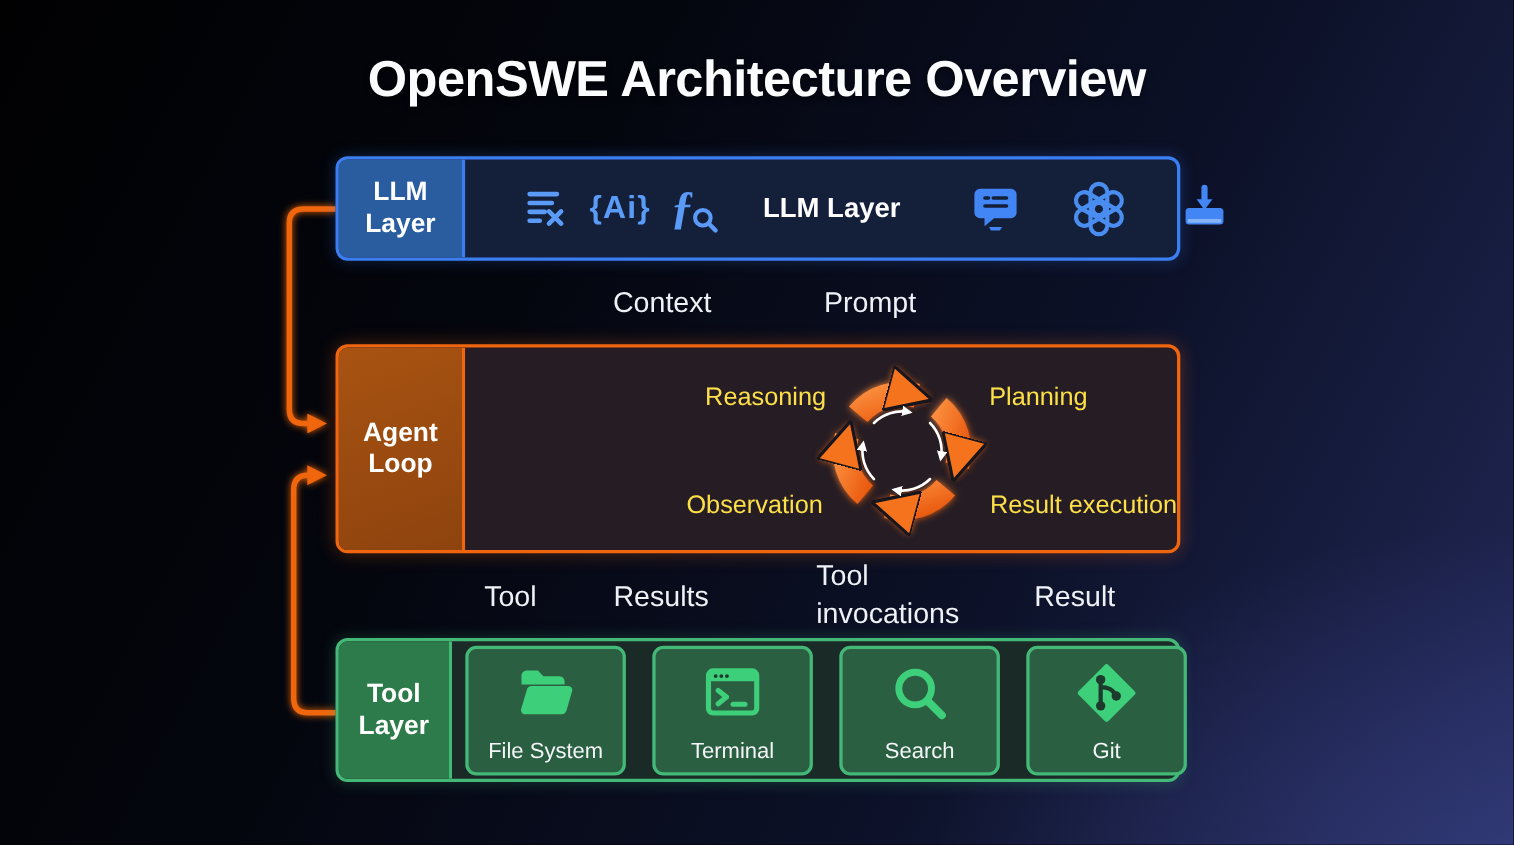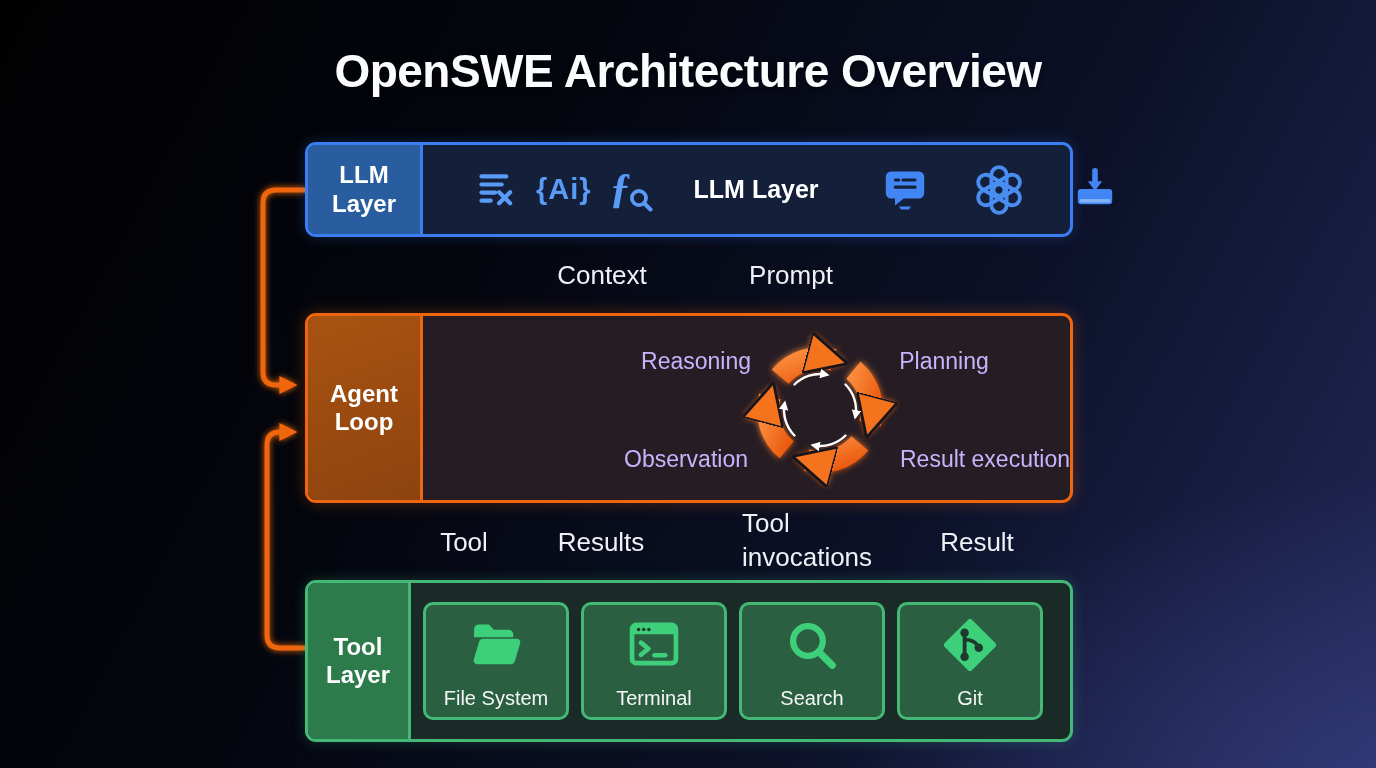--- a/index.html
+++ b/index.html
@@ -26,25 +26,25 @@
   .bar .content{position:relative;flex:1 1 auto;border-top-right-radius:8px;border-bottom-right-radius:8px;}
   
   #llm-bar{top:142px;height:95px;border:3px solid #3b7ef2;background:#141f3a;box-shadow:0 0 14px rgba(59,126,242,.25);}
   #llm-bar .side{width:112px;background:#2a5d9f;border-right:3px solid #3b7ef2;}
   #llm-bar .content{display:flex;align-items:center;padding:0 26px;gap:14px;margin-left:27px;}
   .llm-title{font-size:25px;font-weight:700;color:#fff;margin:0 34px 0 26px;white-space:nowrap;}
   .ai-glyph{font-size:29px;font-weight:700;color:#5b9bf8;letter-spacing:1px;margin:0 2px;}
   
   #agent-bar{top:313px;height:190px;border:3px solid #f0660f;background:#261d24;box-shadow:0 0 16px rgba(240,102,15,.3);}
   #agent-bar .side{width:112px;background:linear-gradient(160deg,#a85312,#8e430e);border-right:3px solid #f0660f;}
-  .stage-label{position:absolute;transform:translate(-50%,-50%);font-size:23px;color:#c4b5fd;white-space:nowrap;}
-  
-  #tool-bar{top:580px;height:162px;border:3px solid #43b877;background:#1a2b27;box-shadow:0 0 14px rgba(67,184,119,.25);}
+  .stage-label{position:absolute;transform:translate(-50%,-50%);font-size:23px;color:#fde047;white-space:nowrap;}
+  
+  #tool-bar{top:580px;height:131px;border:3px solid #43b877;background:#1a2b27;box-shadow:0 0 14px rgba(67,184,119,.25);}
   #tool-bar .side{width:100px;background:#2d7a4b;border-right:3px solid #43b877;}
-  .cards{position:relative;flex:1;display:flex;align-items:center;gap:12px;padding:0 0 0 12px;}
+  .cards{position:relative;flex:1;display:flex;align-items:center;gap:24px;padding:0 0 0 12px;}
   .tool-card{
     width:146px;height:118px;box-sizing:border-box;border:3px solid #43b877;border-radius:10px;
     background:#2b5f42;display:flex;flex-direction:column;align-items:center;justify-content:flex-end;
     padding-bottom:7px;gap:2px;
   }
   .tool-card .ticon{flex:1;display:flex;align-items:center;justify-content:center;}
   .tool-card .tlabel{font-size:20px;color:#f4f6f8;}
   
   .flow-label{position:absolute;transform:translate(-50%,-50%);font-size:26px;color:#eef1f5;white-space:nowrap;z-index:3;}
   .flow-label.two-line{white-space:normal;width:122px;text-align:left;line-height:1.3;}

